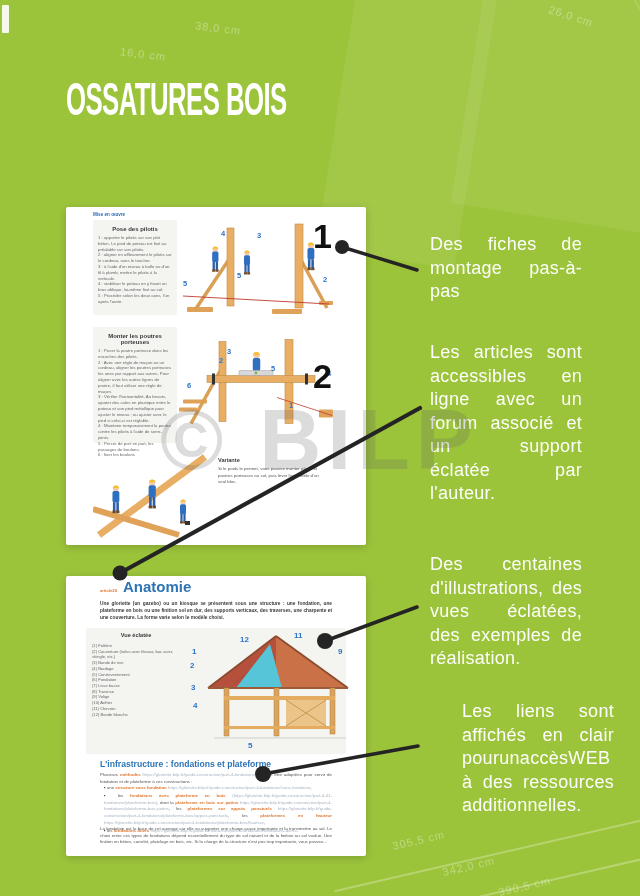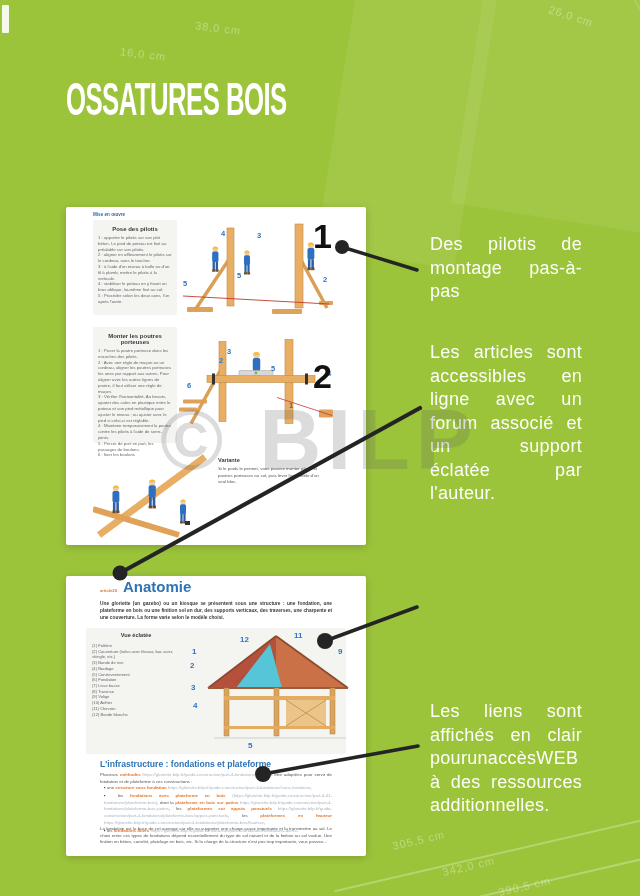--- a/index.html
+++ b/index.html
@@ -238,23 +238,24 @@
     <div class="infra-title">L'infrastructure : fondations et plateforme</div>
     <div class="rich infra-lead"><span class="t">Plusieurs </span><span class="lnk">méthodes</span><span class="url"> https://gloriette.bilp.fr/guide-construction/part-4-fondations</span><span class="t"> peuvent être adoptées pour servir de fondation et de plateforme à ces constructions :</span></div>
     <div class="infra-bullets">
       <div class="rich bullet"><span class="t">une </span><span class="lnk">structure sans fondation</span><span class="url"> https://gloriette.bilp.fr/guide-construction/part-4-fondations/sans-fondation</span><span class="t">,</span></div>
       <div class="rich bullet"><span class="t">les </span><span class="lnk">fondations avec plateforme en bois</span><span class="url"> (https://gloriette.bilp.fr/guide-construction/part-4-41-fondations/plateforme-bois)</span><span class="t">, dont la </span><span class="lnk">plateforme en bois sur patins</span><span class="url"> https://gloriette.bilp.fr/guide-construction/part-4-fondations/plateforme-bois-patins</span><span class="t">, les </span><span class="lnk">plateformes sur appuis ponctuels</span><span class="url"> https://gloriette.bilp.fr/guide-construction/part-4-fondations/plateforme-bois/appuis-ponctuels</span><span class="t">, les </span><span class="lnk">plateformes en hauteur</span><span class="url"> https://gloriette.bilp.fr/guide-construction/part-4-fondations/plateforme-bois/hauteur</span><span class="t">,</span></div>
       <div class="rich bullet"><span class="t">les </span><span class="lnk">fondations dures</span><span class="url"> https://gloriette.bilp.fr/guide-construction/part-4-fondations/fondations-dures</span><span class="t">.</span></div>
     </div>
     <div class="infra-footer">La fondation est la base de cet ouvrage car elle va supporter une charge assez importante et la transmettre au sol. Le choix entre ces types de fondations dépend essentiellement du type de sol naturel et de la finition au sol voulue. Une finition en béton, carrelet, platelage en bois, etc. Si la charge de la structure n'est pas trop importante, vous pouvez...</div>
   </div>
 
-  <div class="note" style="top:233px;">Des pilotis de montage pas-à-pas</div>
+  <div class="note" style="top:233px;">Des fiches de montage pas-à-pas</div>
   <div class="note" style="top:341px;">Les articles sont accessibles en ligne avec un forum associé et un support éclatée par l'auteur.</div>
-  <div class="note" style="top:700px;">Les liens sont affichés en clair pourunaccèsWEB à des ressources additionnelles.</div>
+  <div class="note" style="top:553px;">Des centaines d'illustrations, des vues éclatées, des exemples de réalisation.</div>
+  <div class="note" style="top:700px;margin-left:32px;">Les liens sont affichés en clair pourunaccèsWEB à des ressources additionnelles.</div>
 
   <div class="wm">© BILP</div>
 
   <svg class="callouts" width="640" height="896" viewBox="0 0 640 896">
     <g stroke="#242424" fill="#242424" stroke-linecap="round">
       <line x1="342" y1="247" x2="417" y2="270" stroke-width="3.4"></line>
       <circle cx="342" cy="247" r="7" stroke="none"></circle>
       <line x1="120" y1="573" x2="420" y2="408" stroke-width="4.2"></line>
       <circle cx="120" cy="573" r="7.5" stroke="none"></circle>
       <line x1="325" y1="641" x2="417" y2="607" stroke-width="3.6"></line>

